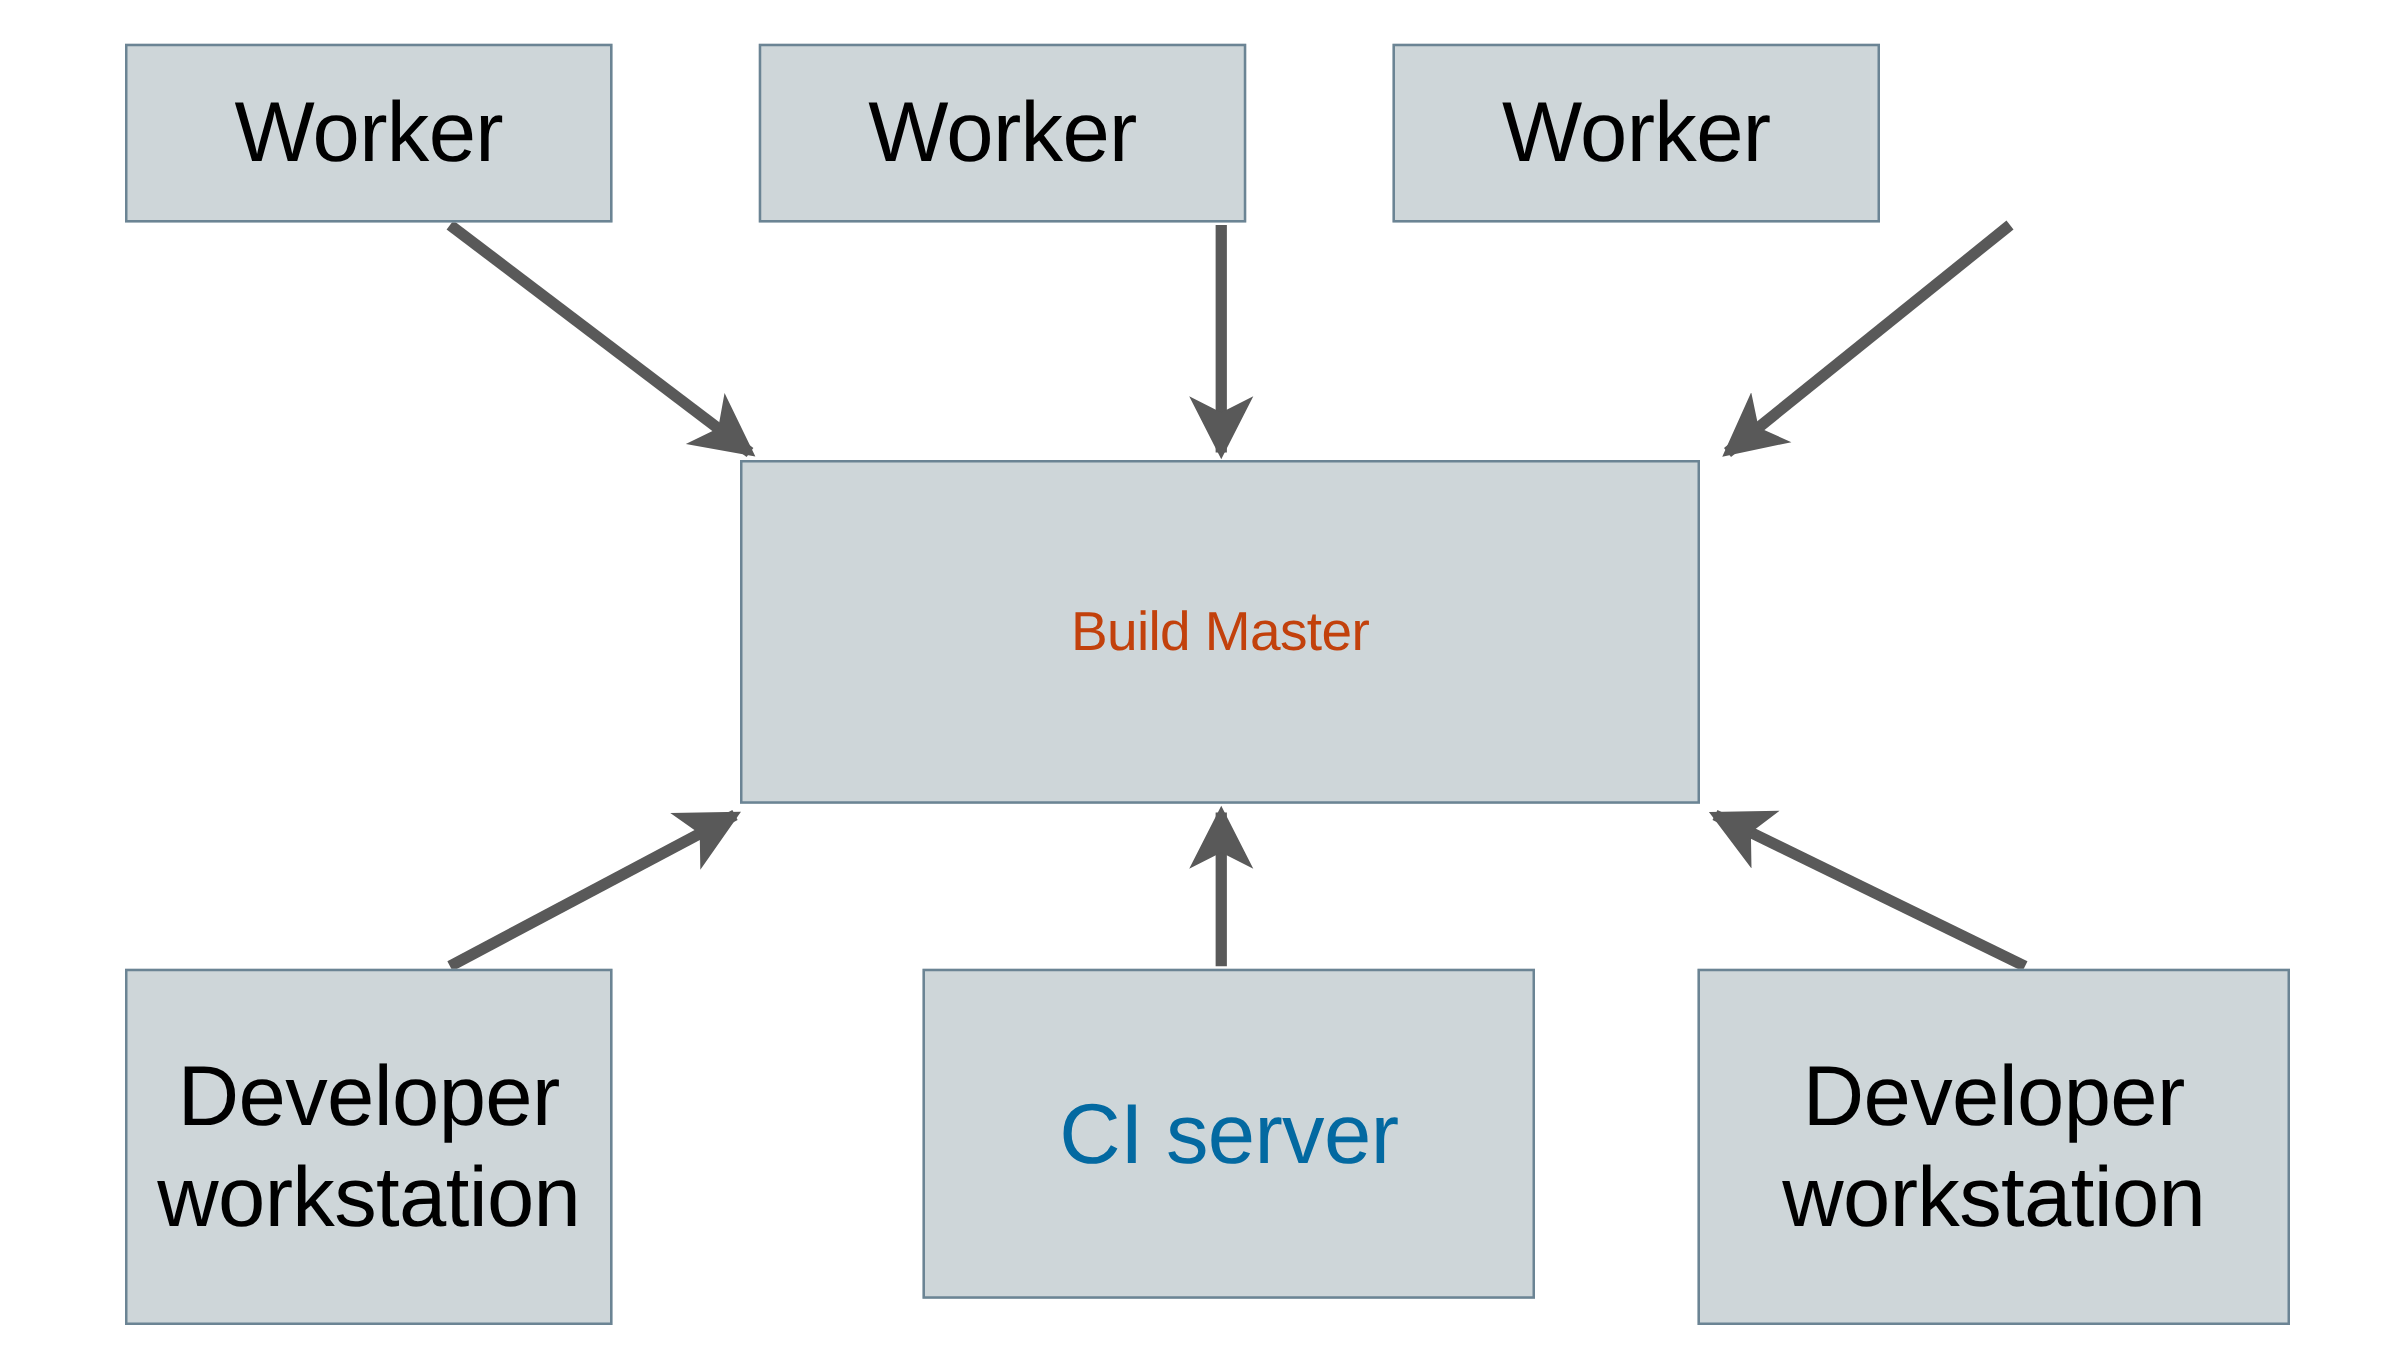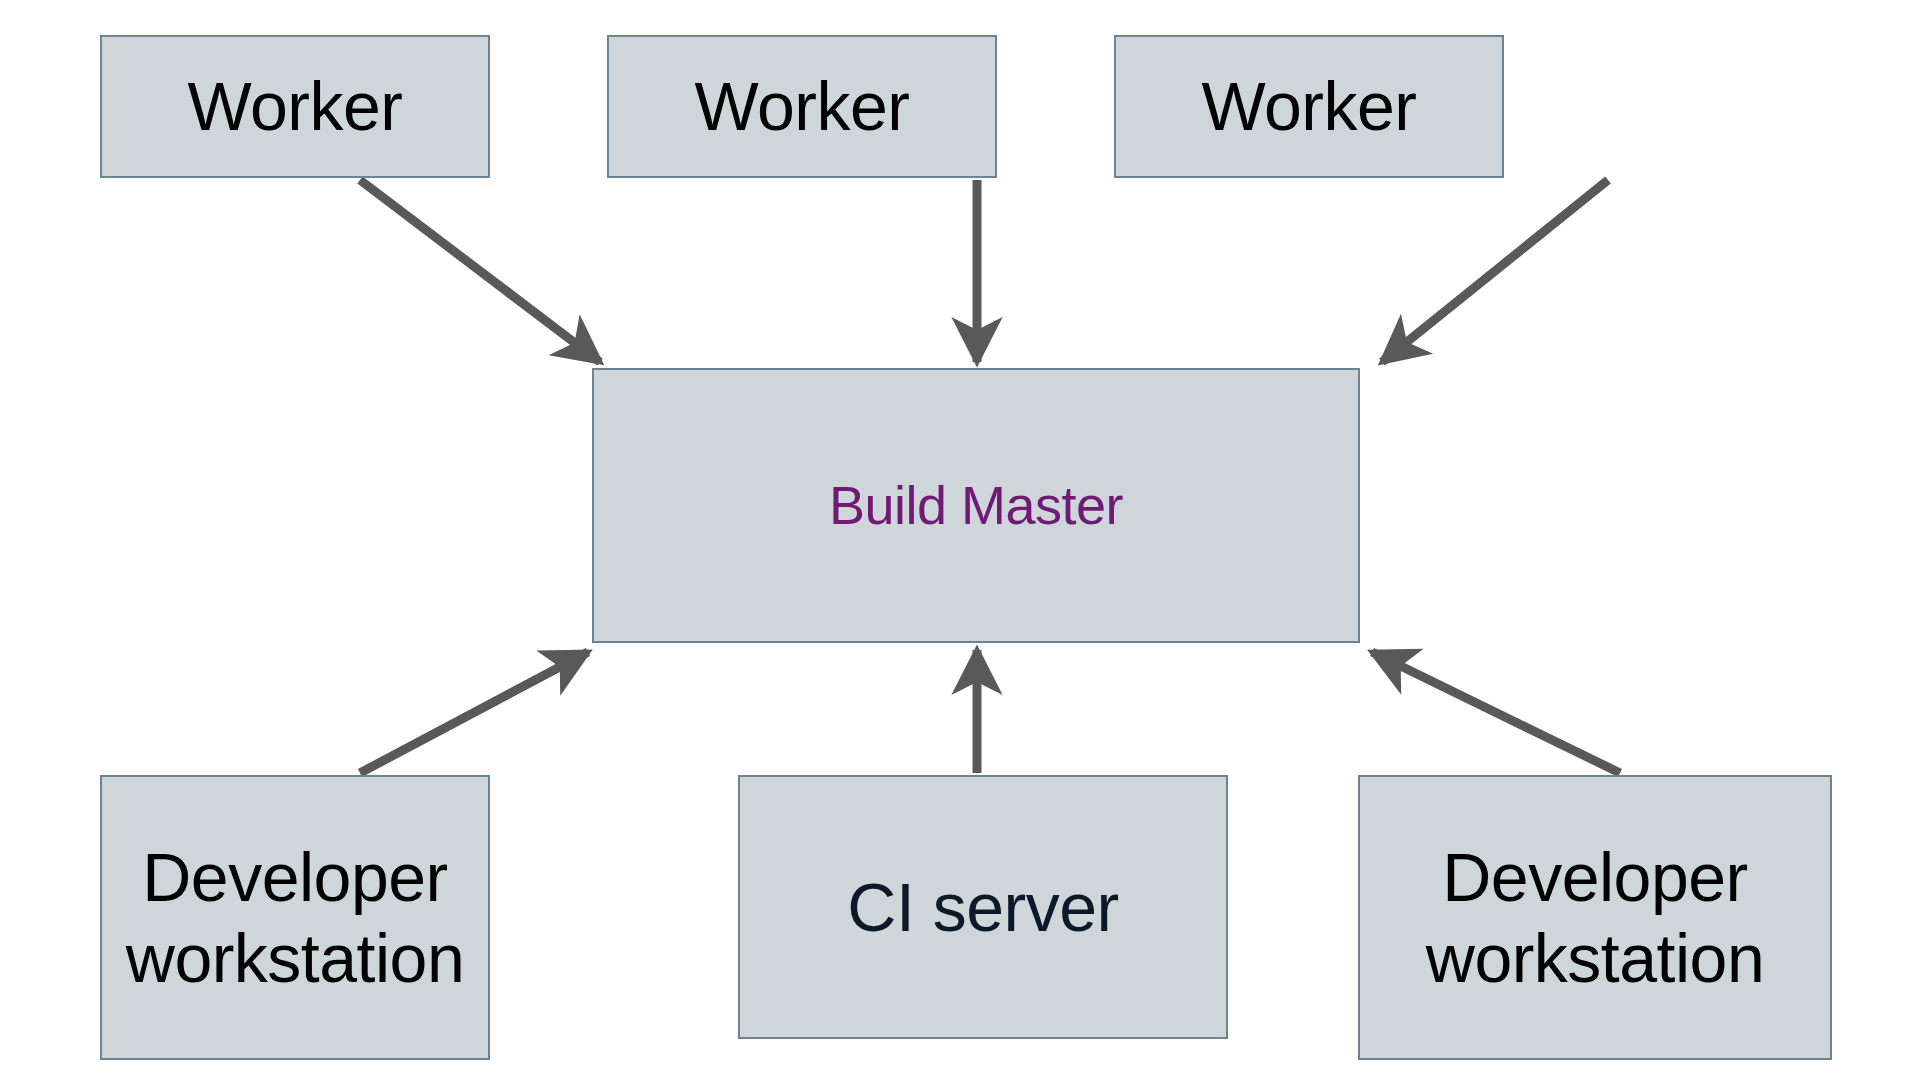--- a/index.html
+++ b/index.html
@@ -75,30 +75,30 @@
   </div>
 
   <div class="node-box" style="left: 607px; top: 35px; width: 390px; height: 143px; font-size: 68px; background: rgb(206, 214, 217); border-color: rgb(107, 132, 148); border-width: 2px; color: rgb(0, 0, 0);">
     <span class="node-label">Worker</span>
   </div>
 
   <div class="node-box" style="left: 1114px; top: 35px; width: 390px; height: 143px; font-size: 68px; background: rgb(206, 214, 217); border-color: rgb(107, 132, 148); border-width: 2px; color: rgb(0, 0, 0);">
     <span class="node-label">Worker</span>
   </div>
 
-  <div class="node-box" style="left: 592px; top: 368px; width: 768px; height: 275px; font-size: 54px; background: rgb(206, 214, 217); border-color: rgb(107, 132, 148); border-width: 2px; color: #701a75;">
+  <div class="node-box" style="left: 592px; top: 368px; width: 768px; height: 275px; font-size: 44px; background: rgb(206, 214, 217); border-color: rgb(107, 132, 148); border-width: 2px; color: #c2410c;">
     <span class="node-label">Build Master</span>
   </div>
 
   <div class="node-box" style="left: 100px; top: 775px; width: 390px; height: 285px; font-size: 68px; background: rgb(206, 214, 217); border-color: rgb(107, 132, 148); border-width: 2px; color: rgb(0, 0, 0);">
     <span class="node-label">Developer
 workstation</span>
   </div>
 
-  <div class="node-box" style="left: 738px; top: 775px; width: 490px; height: 264px; font-size: 68px; background: rgb(206, 214, 217); border-color: rgb(107, 132, 148); border-width: 2px; color: #0f172a; align-items: center;">
+  <div class="node-box" style="left: 738px; top: 775px; width: 490px; height: 264px; font-size: 68px; background: rgb(206, 214, 217); border-color: rgb(107, 132, 148); border-width: 2px; color: #0369a1; align-items: center;">
     <span class="node-label">CI server</span>
   </div>
 
   <div class="node-box" style="left: 1358px; top: 775px; width: 474px; height: 285px; font-size: 68px; background: rgb(206, 214, 217); border-color: rgb(107, 132, 148); border-width: 2px; color: rgb(0, 0, 0);">
     <span class="node-label">Developer
 workstation</span>
   </div>
 
 </div>
 

